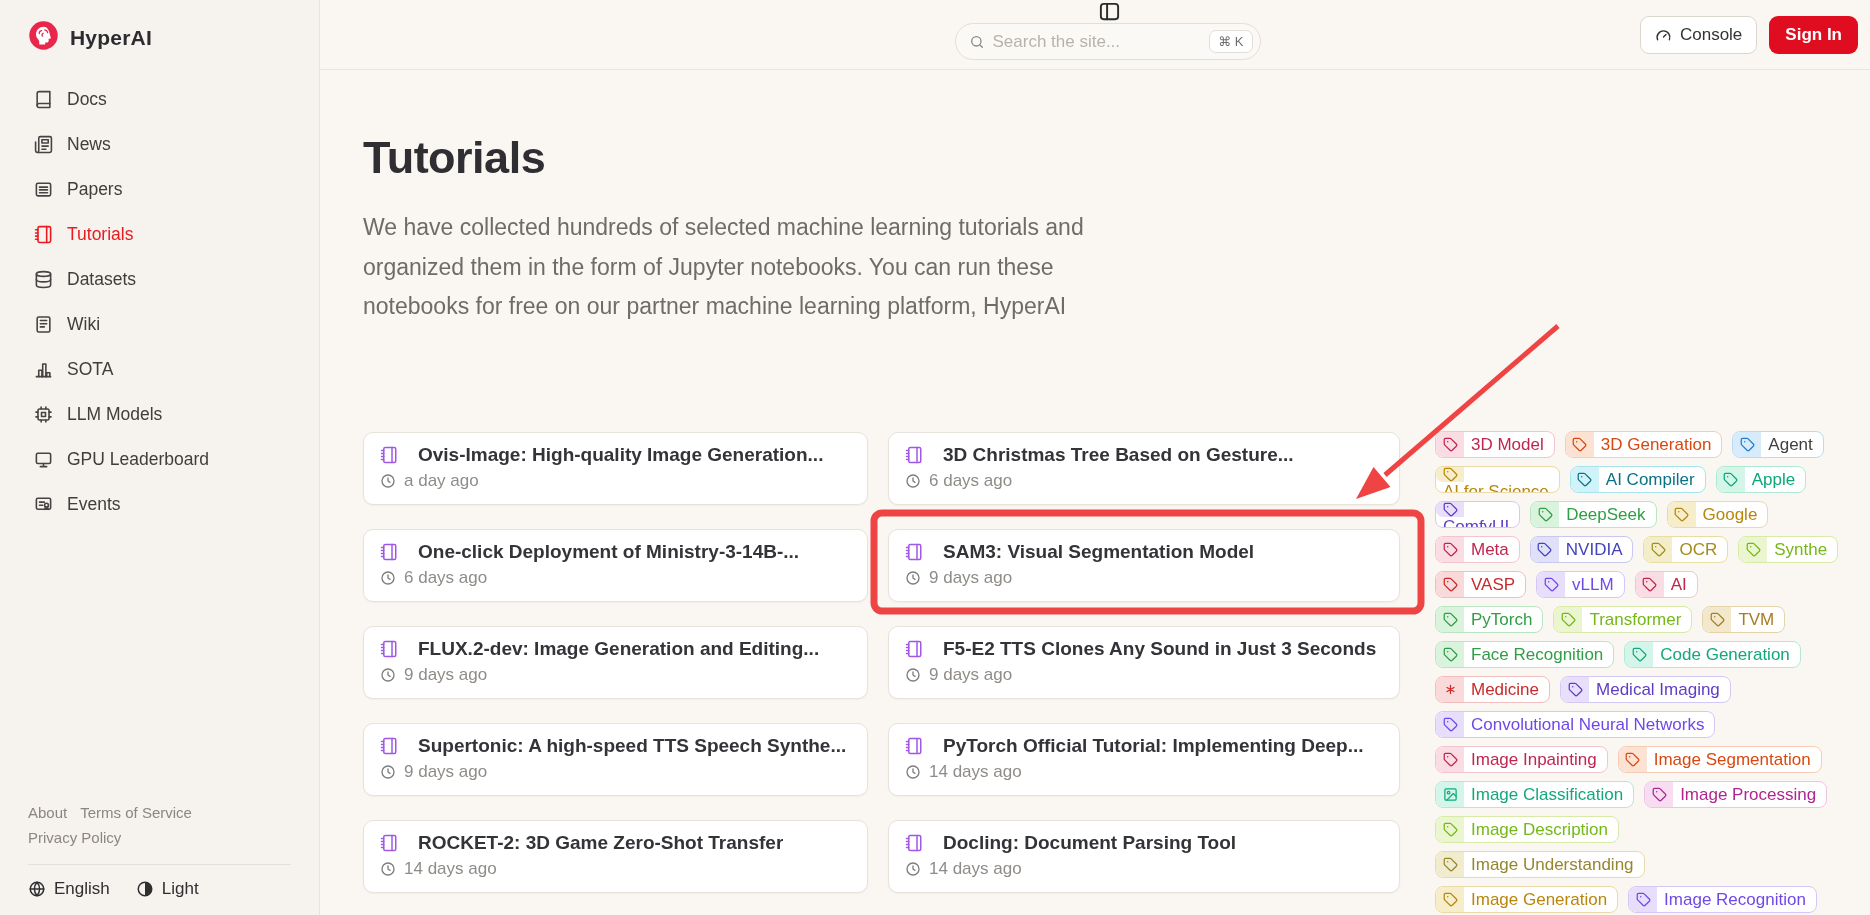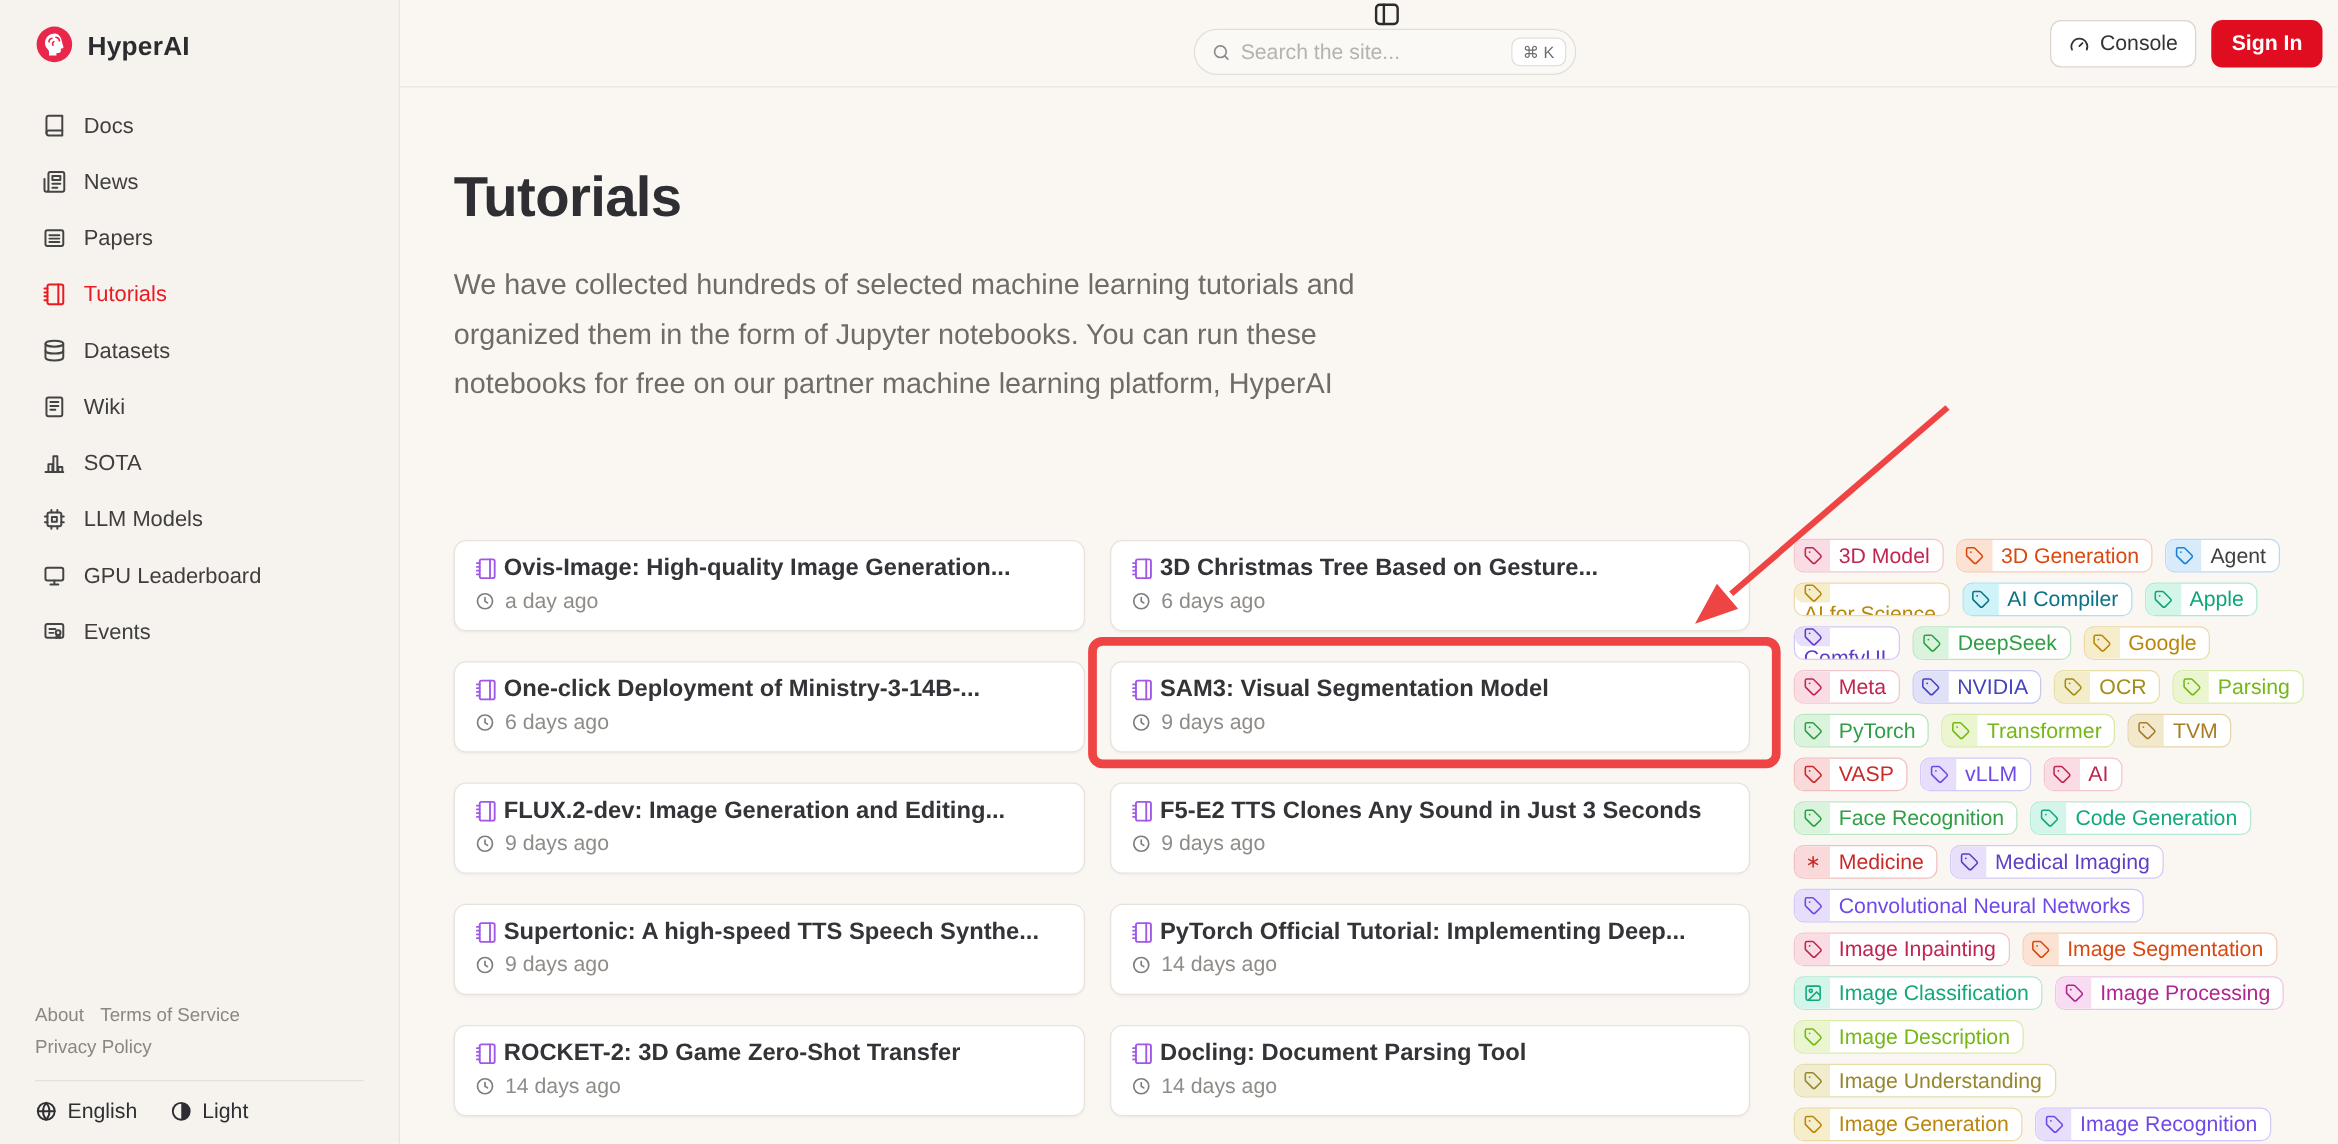--- a/index.html
+++ b/index.html
@@ -51,21 +51,21 @@
   .content { position:absolute; left:0; top:70px; right:0; bottom:-70px; }
   .page-title { position:absolute; left:43px; top:62px; font-size:45px; font-weight:700;
                 color:#2e2e33; letter-spacing:-.5px; }
   .page-desc { position:absolute; left:43px; top:138px; width:800px; font-size:23px;
                color:#6f6c68; line-height:1.72; }
 
   .cards { position:absolute; left:43px; top:362px; display:grid;
            grid-template-columns:505px 512px; column-gap:20px; row-gap:24px; }
   .card { height:73px; background:#fff; border:1px solid #e7e2dc; border-radius:10px;
           padding:11px 16px 0 16px; box-shadow:0 1px 2px rgba(30,20,10,.04); cursor:pointer; }
-  .card-title { display:flex; align-items:center; gap:5px; }
+  .card-title { display:flex; align-items:center; gap:20px; }
   .card-book { display:flex; color:#a158e8; flex:none; }
   .card-title-text { font-size:19px; font-weight:700; color:#333338; white-space:nowrap;
                      overflow:hidden; }
   .card-time { display:flex; align-items:center; gap:8px; margin-top:5px; font-size:17px; color:#8f8c88; }
   .time-ic { display:flex; color:#7d7d7d; }
 
   
   .tags { position:absolute; left:1115px; top:361px; width:430px; }
   .tag-row { display:flex; gap:10px; margin-bottom:8px; }
   .chip { display:inline-flex; align-items:center; height:27px; background:#fff;
@@ -587,21 +587,50 @@
             </span>
             <span class="chip-label" style="color:#a38c17">OCR</span>
           </span>
           <span class="chip" style="border-color: rgb(215, 234, 168);">
             <span class="chip-ic" style="background:#ebf6d0;color:#74b816">
               <svg viewBox="0 0 24 24" width="15" height="15" fill="none" stroke="currentColor" stroke-width="2" stroke-linecap="round" stroke-linejoin="round">
                 <path d="M12.59 2.59A2 2 0 0 0 11.17 2H4a2 2 0 0 0-2 2v7.17a2 2 0 0 0 .59 1.42l8.7 8.7a2.43 2.43 0 0 0 3.42 0l6.58-6.58a2.43 2.43 0 0 0 0-3.42z"></path>
                 <circle cx="7.5" cy="7.5" r="1.2" fill="currentColor" stroke="none"></circle>
               </svg>
             </span>
-            <span class="chip-label" style="color:#74b816">Parsing</span>
+            <span class="chip-label" style="color:#74b816">Synthe</span>
+          </span>
+        </div>
+        <div class="tag-row">
+          <span class="chip" style="border-color: rgb(241, 190, 190);">
+            <span class="chip-ic" style="background:#f9d9d9;color:#c92a2a">
+              <svg viewBox="0 0 24 24" width="15" height="15" fill="none" stroke="currentColor" stroke-width="2" stroke-linecap="round" stroke-linejoin="round">
+                <path d="M12.59 2.59A2 2 0 0 0 11.17 2H4a2 2 0 0 0-2 2v7.17a2 2 0 0 0 .59 1.42l8.7 8.7a2.43 2.43 0 0 0 3.42 0l6.58-6.58a2.43 2.43 0 0 0 0-3.42z"></path>
+                <circle cx="7.5" cy="7.5" r="1.2" fill="currentColor" stroke="none"></circle>
+              </svg>
+            </span>
+            <span class="chip-label" style="color:#c92a2a">VASP</span>
+          </span>
+          <span class="chip" style="border-color: rgb(213, 199, 248);">
+            <span class="chip-ic" style="background:#e7defb;color:#7048e8">
+              <svg viewBox="0 0 24 24" width="15" height="15" fill="none" stroke="currentColor" stroke-width="2" stroke-linecap="round" stroke-linejoin="round">
+                <path d="M12.59 2.59A2 2 0 0 0 11.17 2H4a2 2 0 0 0-2 2v7.17a2 2 0 0 0 .59 1.42l8.7 8.7a2.43 2.43 0 0 0 3.42 0l6.58-6.58a2.43 2.43 0 0 0 0-3.42z"></path>
+                <circle cx="7.5" cy="7.5" r="1.2" fill="currentColor" stroke="none"></circle>
+              </svg>
+            </span>
+            <span class="chip-label" style="color:#7048e8">vLLM</span>
+          </span>
+          <span class="chip" style="border-color: rgb(243, 197, 206);">
+            <span class="chip-ic" style="background:#fadde4;color:#c0254f">
+              <svg viewBox="0 0 24 24" width="15" height="15" fill="none" stroke="currentColor" stroke-width="2" stroke-linecap="round" stroke-linejoin="round">
+                <path d="M12.59 2.59A2 2 0 0 0 11.17 2H4a2 2 0 0 0-2 2v7.17a2 2 0 0 0 .59 1.42l8.7 8.7a2.43 2.43 0 0 0 3.42 0l6.58-6.58a2.43 2.43 0 0 0 0-3.42z"></path>
+                <circle cx="7.5" cy="7.5" r="1.2" fill="currentColor" stroke="none"></circle>
+              </svg>
+            </span>
+            <span class="chip-label" style="color:#c0254f">AI</span>
           </span>
         </div>
         <div class="tag-row">
           <span class="chip" style="border-color: rgb(186, 229, 193);">
             <span class="chip-ic" style="background:#daf3dd;color:#2f9e44">
               <svg viewBox="0 0 24 24" width="15" height="15" fill="none" stroke="currentColor" stroke-width="2" stroke-linecap="round" stroke-linejoin="round">
                 <path d="M12.59 2.59A2 2 0 0 0 11.17 2H4a2 2 0 0 0-2 2v7.17a2 2 0 0 0 .59 1.42l8.7 8.7a2.43 2.43 0 0 0 3.42 0l6.58-6.58a2.43 2.43 0 0 0 0-3.42z"></path>
                 <circle cx="7.5" cy="7.5" r="1.2" fill="currentColor" stroke="none"></circle>
               </svg>
             </span>
@@ -617,49 +646,20 @@
             <span class="chip-label" style="color:#74b816">Transformer</span>
           </span>
           <span class="chip" style="border-color: rgb(229, 211, 170);">
             <span class="chip-ic" style="background:#f2e9cd;color:#a87b24">
               <svg viewBox="0 0 24 24" width="15" height="15" fill="none" stroke="currentColor" stroke-width="2" stroke-linecap="round" stroke-linejoin="round">
                 <path d="M12.59 2.59A2 2 0 0 0 11.17 2H4a2 2 0 0 0-2 2v7.17a2 2 0 0 0 .59 1.42l8.7 8.7a2.43 2.43 0 0 0 3.42 0l6.58-6.58a2.43 2.43 0 0 0 0-3.42z"></path>
                 <circle cx="7.5" cy="7.5" r="1.2" fill="currentColor" stroke="none"></circle>
               </svg>
             </span>
             <span class="chip-label" style="color:#a87b24">TVM</span>
-          </span>
-        </div>
-        <div class="tag-row">
-          <span class="chip" style="border-color: rgb(241, 190, 190);">
-            <span class="chip-ic" style="background:#f9d9d9;color:#c92a2a">
-              <svg viewBox="0 0 24 24" width="15" height="15" fill="none" stroke="currentColor" stroke-width="2" stroke-linecap="round" stroke-linejoin="round">
-                <path d="M12.59 2.59A2 2 0 0 0 11.17 2H4a2 2 0 0 0-2 2v7.17a2 2 0 0 0 .59 1.42l8.7 8.7a2.43 2.43 0 0 0 3.42 0l6.58-6.58a2.43 2.43 0 0 0 0-3.42z"></path>
-                <circle cx="7.5" cy="7.5" r="1.2" fill="currentColor" stroke="none"></circle>
-              </svg>
-            </span>
-            <span class="chip-label" style="color:#c92a2a">VASP</span>
-          </span>
-          <span class="chip" style="border-color: rgb(213, 199, 248);">
-            <span class="chip-ic" style="background:#e7defb;color:#7048e8">
-              <svg viewBox="0 0 24 24" width="15" height="15" fill="none" stroke="currentColor" stroke-width="2" stroke-linecap="round" stroke-linejoin="round">
-                <path d="M12.59 2.59A2 2 0 0 0 11.17 2H4a2 2 0 0 0-2 2v7.17a2 2 0 0 0 .59 1.42l8.7 8.7a2.43 2.43 0 0 0 3.42 0l6.58-6.58a2.43 2.43 0 0 0 0-3.42z"></path>
-                <circle cx="7.5" cy="7.5" r="1.2" fill="currentColor" stroke="none"></circle>
-              </svg>
-            </span>
-            <span class="chip-label" style="color:#7048e8">vLLM</span>
-          </span>
-          <span class="chip" style="border-color: rgb(243, 197, 206);">
-            <span class="chip-ic" style="background:#fadde4;color:#c0254f">
-              <svg viewBox="0 0 24 24" width="15" height="15" fill="none" stroke="currentColor" stroke-width="2" stroke-linecap="round" stroke-linejoin="round">
-                <path d="M12.59 2.59A2 2 0 0 0 11.17 2H4a2 2 0 0 0-2 2v7.17a2 2 0 0 0 .59 1.42l8.7 8.7a2.43 2.43 0 0 0 3.42 0l6.58-6.58a2.43 2.43 0 0 0 0-3.42z"></path>
-                <circle cx="7.5" cy="7.5" r="1.2" fill="currentColor" stroke="none"></circle>
-              </svg>
-            </span>
-            <span class="chip-label" style="color:#c0254f">AI</span>
           </span>
         </div>
         <div class="tag-row">
           <span class="chip" style="border-color: rgb(186, 229, 193);">
             <span class="chip-ic" style="background:#daf3dd;color:#2f9e44">
               <svg viewBox="0 0 24 24" width="15" height="15" fill="none" stroke="currentColor" stroke-width="2" stroke-linecap="round" stroke-linejoin="round">
                 <path d="M12.59 2.59A2 2 0 0 0 11.17 2H4a2 2 0 0 0-2 2v7.17a2 2 0 0 0 .59 1.42l8.7 8.7a2.43 2.43 0 0 0 3.42 0l6.58-6.58a2.43 2.43 0 0 0 0-3.42z"></path>
                 <circle cx="7.5" cy="7.5" r="1.2" fill="currentColor" stroke="none"></circle>
               </svg>
             </span>

